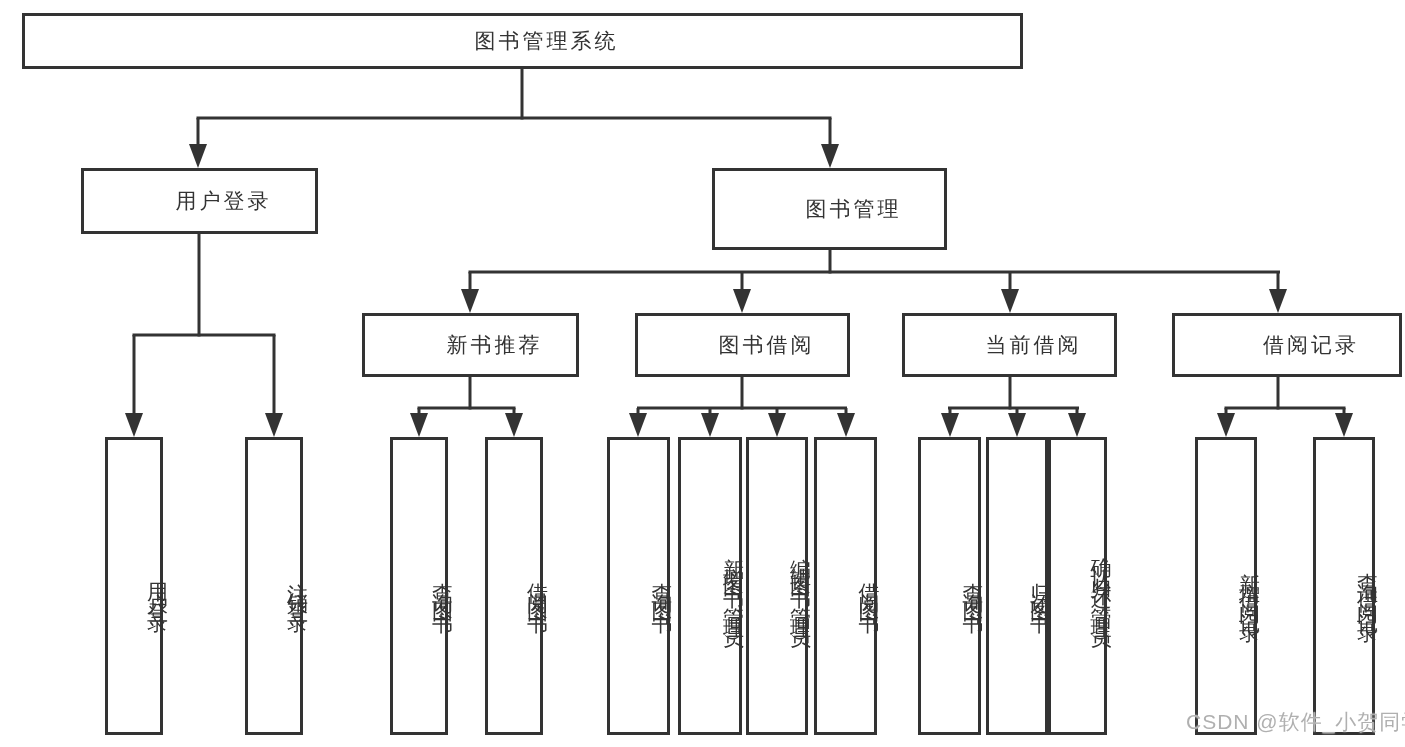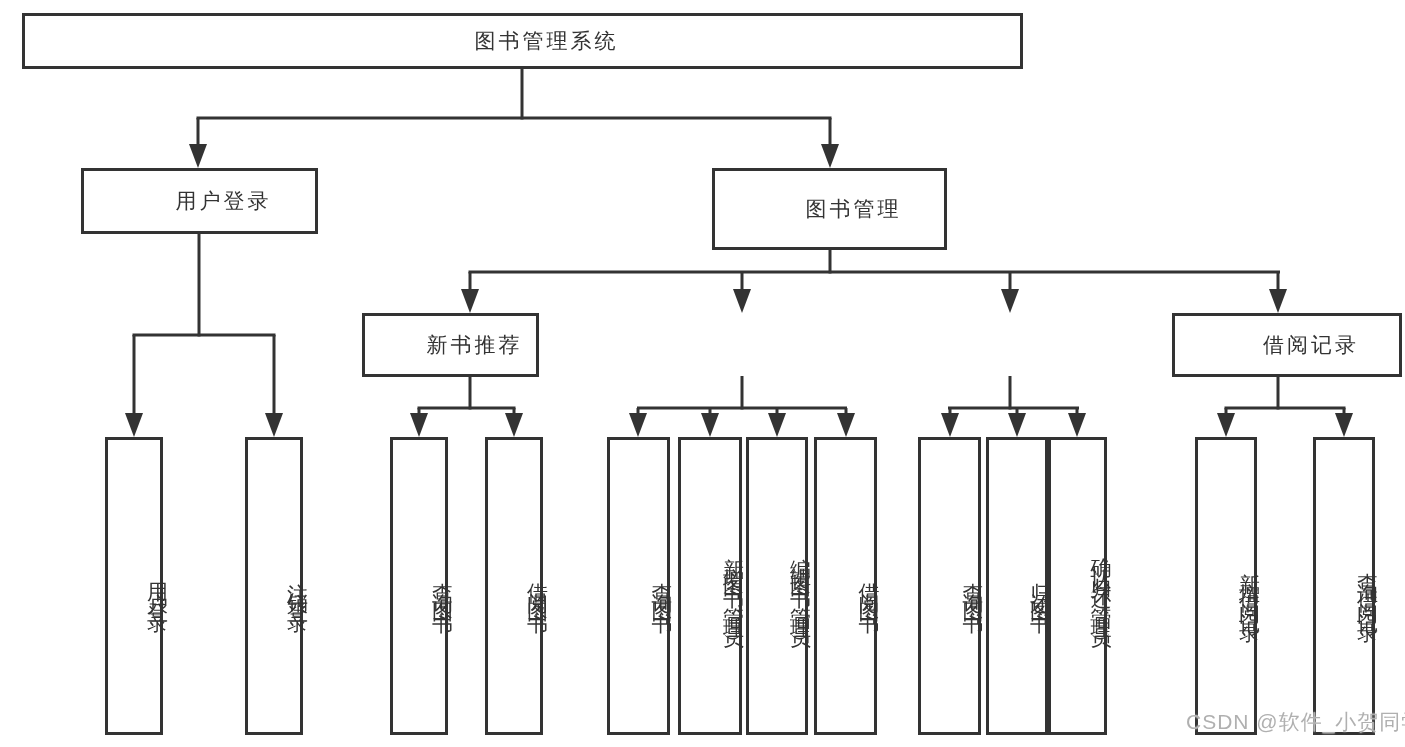--- a/index.html
+++ b/index.html
@@ -120,22 +120,28 @@
     <span>图书管理系统</span>
   </div>
 
   <div class="node h" style="left:81px;top:168px;width:237px;height:66px">
     <span>用户登录</span>
   </div>
   <div class="node h" style="left:712px;top:168px;width:235px;height:82px">
     <span>图书管理</span>
   </div>
 
-  <div class="node h" style="left:362px;top:313px;width:177px;height:64px">
+  <div class="node h" style="left:362px;top:313px;width:217px;height:64px">
     <span>新书推荐</span>
+  </div>
+  <div class="node h" style="left:635px;top:313px;width:215px;height:64px">
+    <span>图书借阅</span>
+  </div>
+  <div class="node h" style="left:902px;top:313px;width:215px;height:64px">
+    <span>当前借阅</span>
   </div>
   <div class="node h" style="left:1172px;top:313px;width:230px;height:64px">
     <span>借阅记录</span>
   </div>
 
   <div class="node v" style="left:105px;top:437px;width:58px;height:298px">
     <span>用户登录</span>
   </div>
   <div class="node v" style="left:245px;top:437px;width:58px;height:298px">
     <span>注销登录</span>

